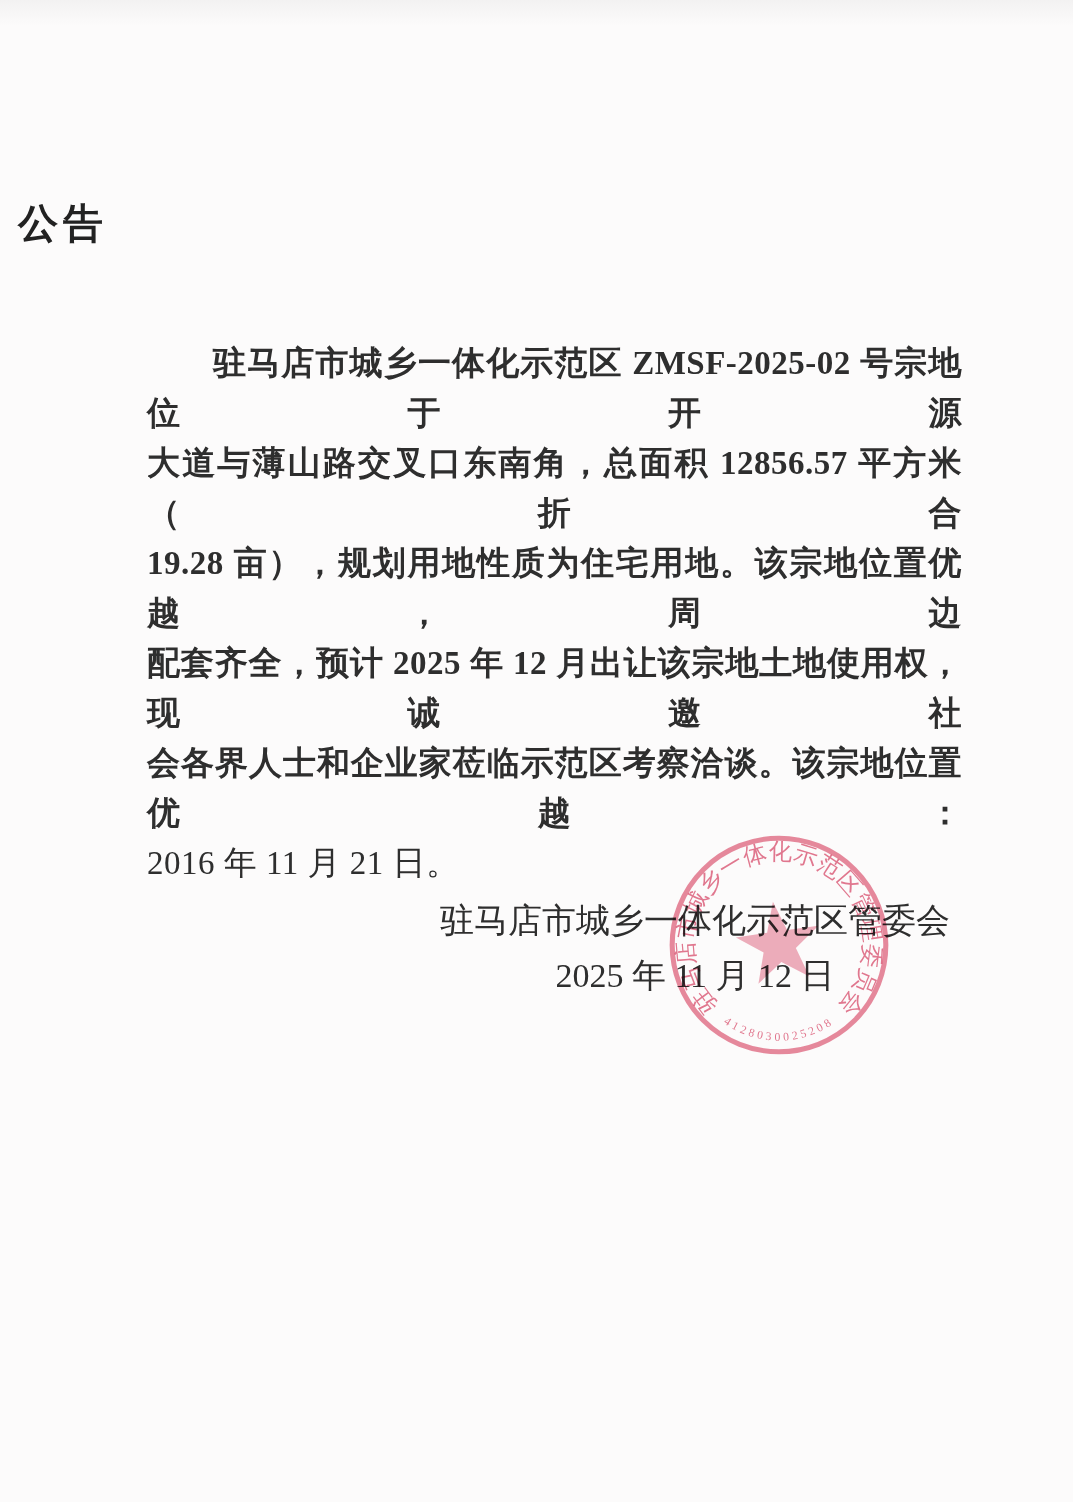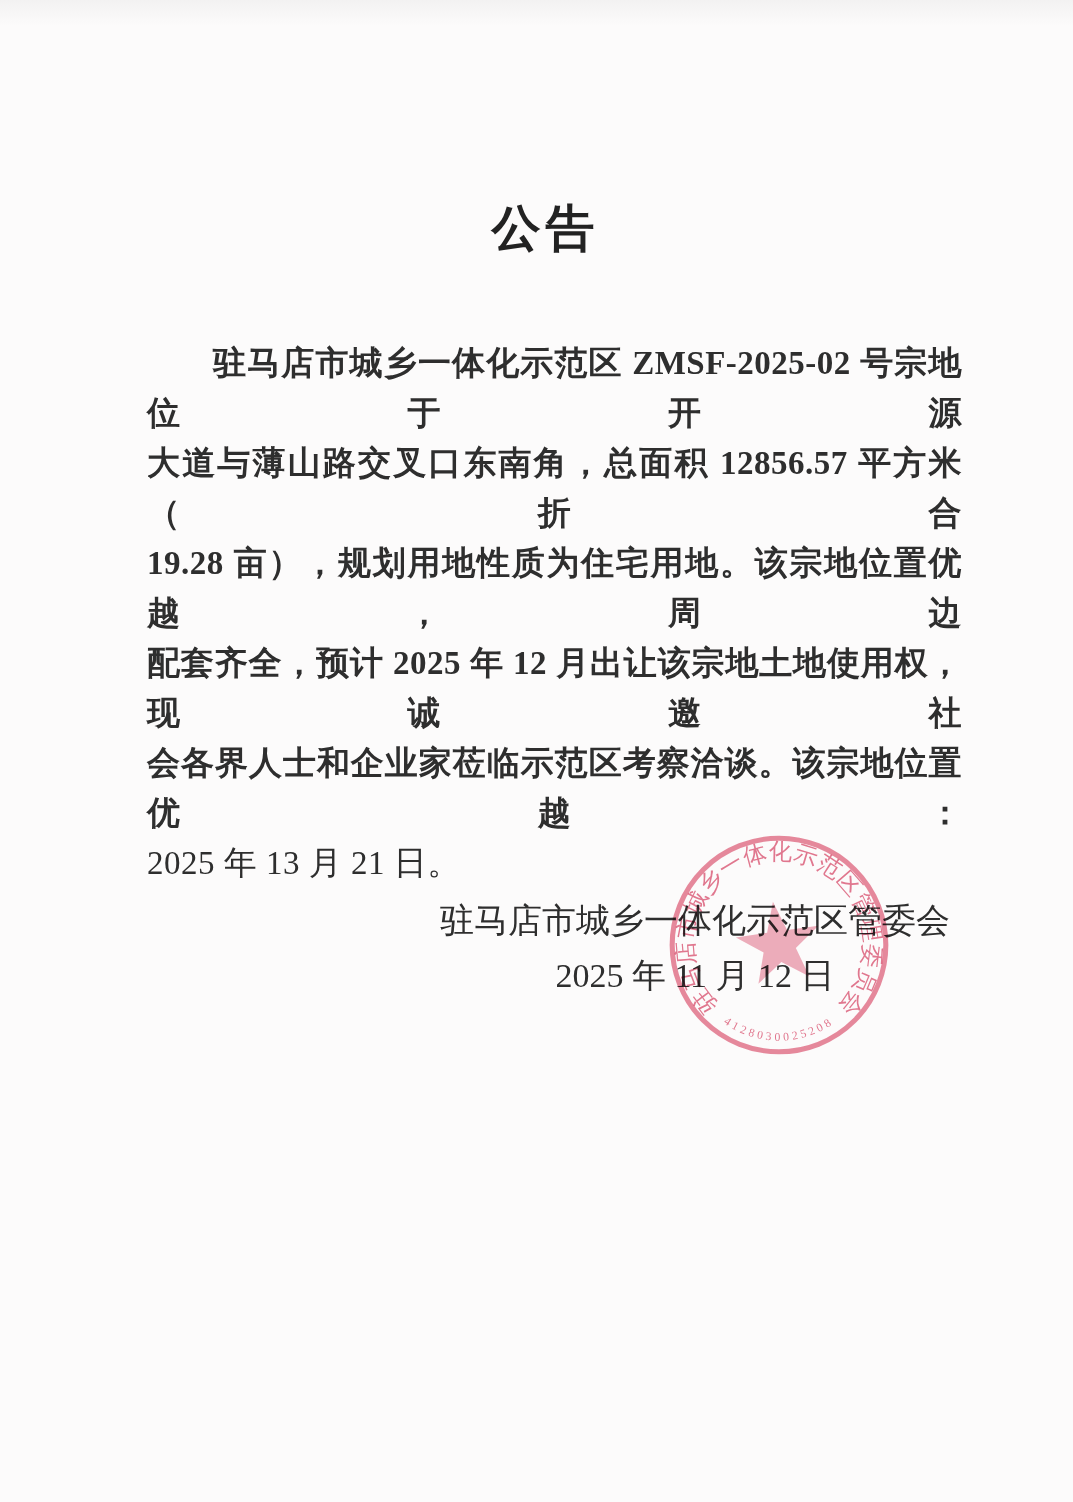--- a/index.html
+++ b/index.html
@@ -25,22 +25,21 @@
     height: 26px;
     background: linear-gradient(to bottom, rgba(120,120,120,0.07), rgba(120,120,120,0));
     pointer-events: none;
   }
   .doc-title {
     position: absolute;
     top: 196px;
     left: 0;
     width: 100%;
     margin: 0;
-    text-align: center;
-    font-size: 49px;
+    font-size: 40px;
     font-weight: 700;
     letter-spacing: 5px;
     color: #222;
     padding-left: 18px;
     box-sizing: border-box;
   }
   .body-text {
     position: absolute;
     top: 338px;
     left: 147px;
@@ -88,21 +87,21 @@
 <div class="page">
 
   <h1 class="doc-title">公告</h1>
 
   <div class="body-text">
     <div class="body-line justify indent">驻马店市城乡一体化示范区 ZMSF-2025-02 号宗地位于开源</div>
     <div class="body-line justify">大道与薄山路交叉口东南角，总面积 12856.57 平方米（折合</div>
     <div class="body-line justify">19.28 亩），规划用地性质为住宅用地。该宗地位置优越，周边</div>
     <div class="body-line justify">配套齐全，预计 2025 年 12 月出让该宗地土地使用权，现诚邀社</div>
     <div class="body-line justify">会各界人士和企业家莅临示范区考察洽谈。该宗地位置优越：</div>
-    <div class="body-line">2025 年 13 月 21 日。</div>
+    <div class="body-line">2016 年 11 月 21 日。</div>
   </div>
 
   <div class="sign-block">
     <div>驻马店市城乡一体化示范区管委会</div>
     <div>2025 年 11 月 12 日</div>
   </div>
 
   <svg class="seal" viewBox="0 0 230 230">
     <defs>
       <path id="ringTextPath" d="M 115,199 a 84,84 0 1,1 0,-168 a 84,84 0 1,1 0,168" fill="none"></path>

